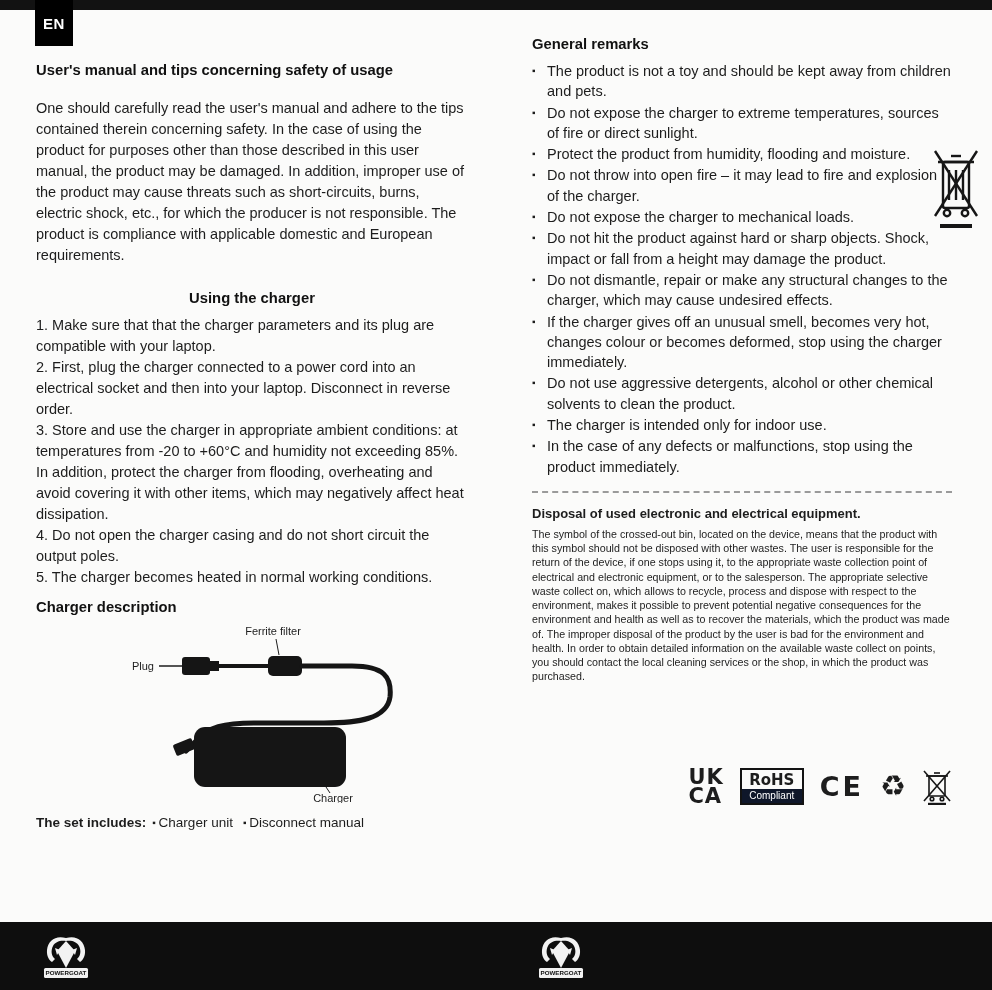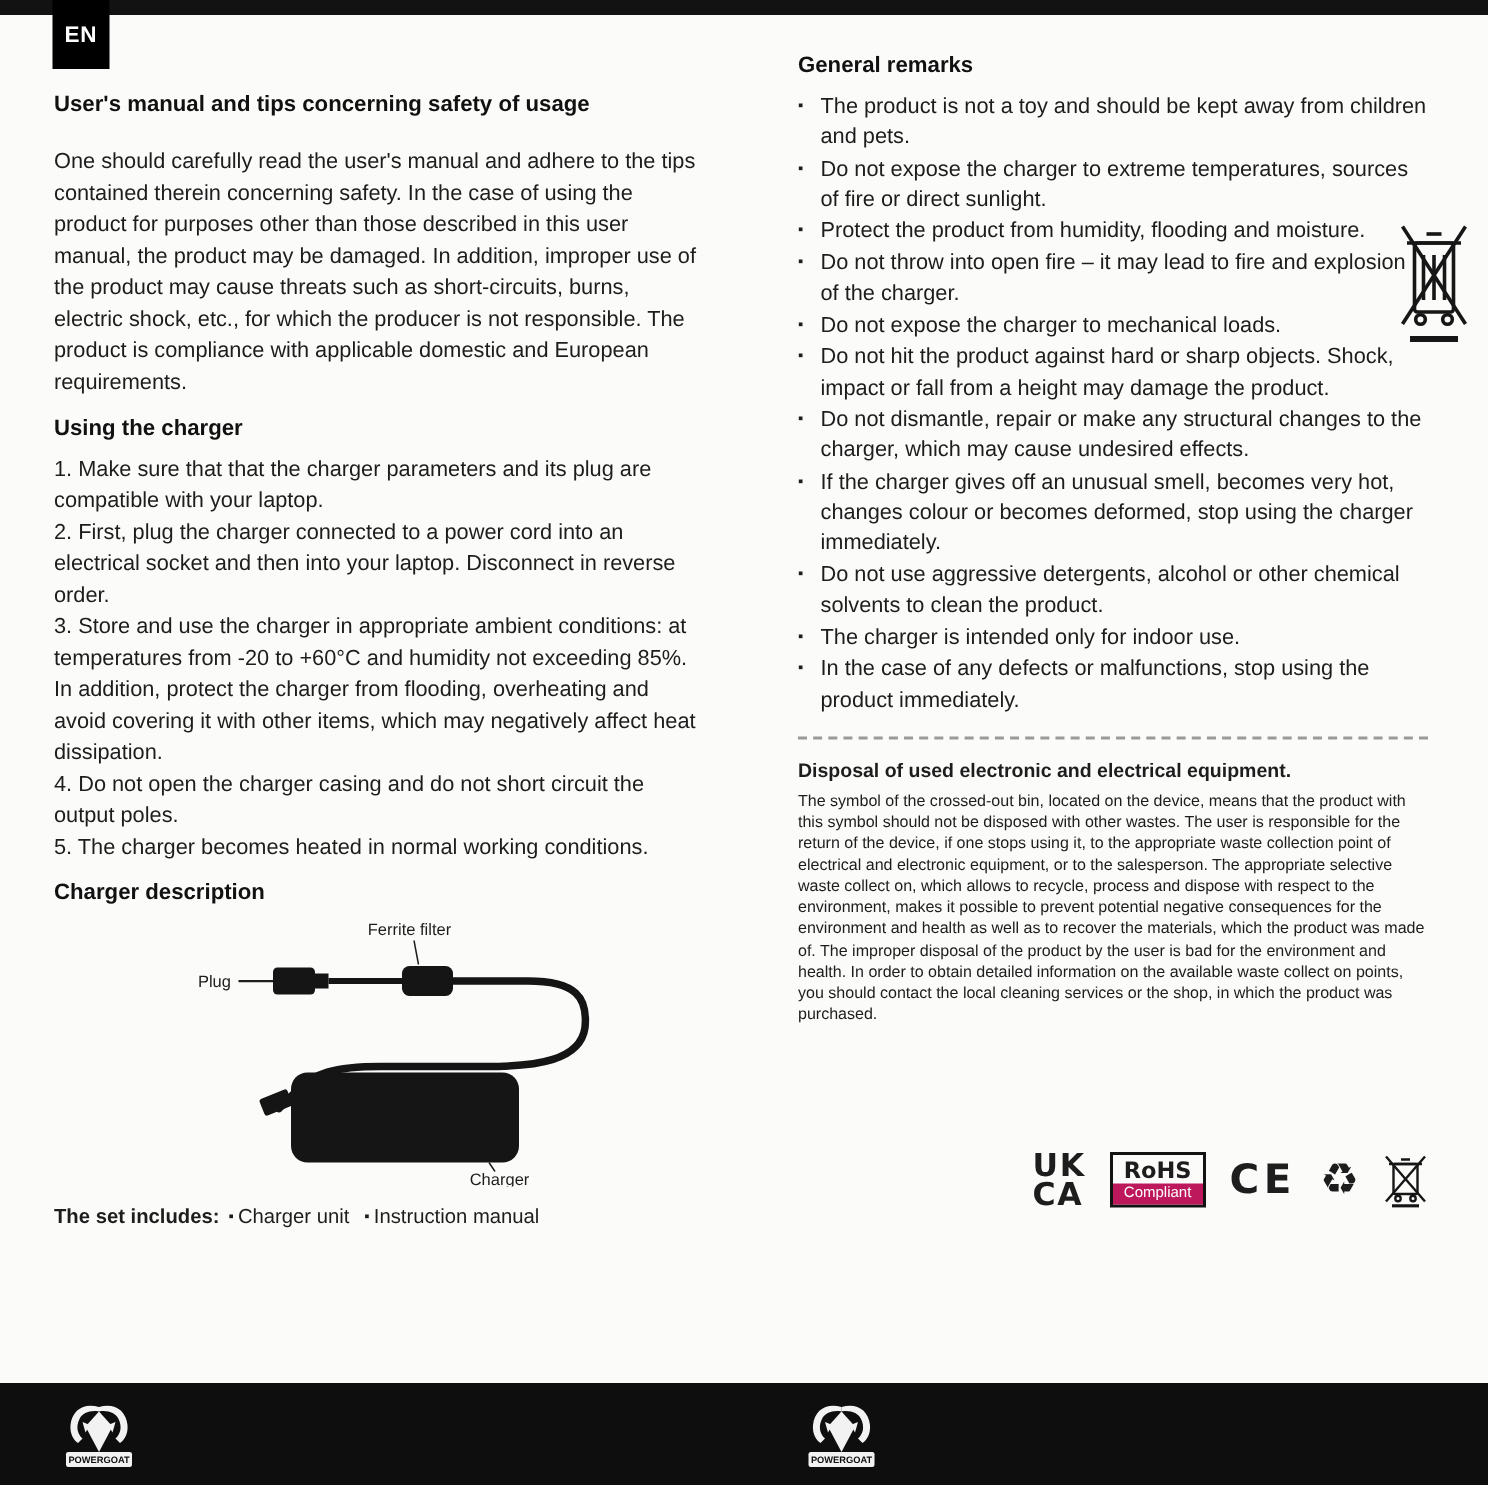--- a/index.html
+++ b/index.html
@@ -13,40 +13,40 @@
   .lang-badge{
     position:absolute;left:35px;top:0;width:38px;height:46px;background:#000000;
     color:#fff;font-weight:bold;font-size:15px;
     display:flex;align-items:center;justify-content:center;letter-spacing:.5px;
   }
   .col-left{position:absolute;left:36px;top:62px;width:432px;}
   .col-right{position:absolute;left:532px;top:36px;width:420px;}
   h3{font-size:14.8px;font-weight:bold;margin:0;color:#111;}
   .col-left h3.h-usage{margin-bottom:20px;}
   .body-text{font-size:14.5px;line-height:1.45;margin:0;}
-  .h-using{margin-top:12px;margin-bottom:9px;}
+  .h-using{margin-top:24px;margin-bottom:9px;text-align:center;}
   .num-item{font-size:14.5px;line-height:1.45;margin:0;}
   .h-desc{margin-top:11px;}
   .diagram{display:block;margin-top:6px;}
   .diagram text{font-family:"Liberation Sans",sans-serif;font-size:11px;fill:#1d1d1d;}
   .set-line{margin-top:12px;font-size:13.5px;}
   .set-label{font-weight:bold;margin-right:6px;}
   .set-item{margin-right:10px;}
   .set-item::before{content:"▪ ";font-size:10px;position:relative;top:-1px;}
   .remarks-list{list-style:none;margin:9px 0 0 0;padding:0;font-size:14.5px;line-height:1.40;}
   .remarks-list li{position:relative;padding-left:15px;margin:0 0 1px 0;}
   .remarks-list li::before{content:"▪";position:absolute;left:0;top:0;font-size:10px;line-height:20px;}
   .divider{border:none;border-top:2px dashed #9a9a9a;margin:14px 0 13px 0;}
   .disposal-h{font-size:13px;font-weight:bold;margin:0 0 6px 0;}
   .disposal-body{font-size:10.7px;line-height:1.33;margin:0;}
   .marks-row{display:flex;align-items:center;justify-content:flex-end;gap:16px;margin-top:84px;}
   .ukca{font-weight:bold;font-size:21px;line-height:.92;letter-spacing:1px;font-family:"DejaVu Sans",sans-serif;}
   .rohs{border:2px solid #131313;text-align:center;min-width:60px;}
   .rohs-top{font-weight:bold;font-size:15px;padding:1px 6px 0 6px;font-family:"DejaVu Sans",sans-serif;}
-  .rohs-bottom{background:#be185d;color:#fff;font-size:10px;padding:1px 4px 2px 4px;}
+  .rohs-bottom{background:#0f172a;color:#fff;font-size:10px;padding:1px 4px 2px 4px;}
   .ce-mark{font-weight:bold;font-size:27px;letter-spacing:3px;font-family:"DejaVu Sans",sans-serif;}
   .recycle{font-size:29px;line-height:1;font-family:"DejaVu Sans",sans-serif;}
   .weee-margin{position:absolute;left:932px;top:148px;}
   .footer{position:absolute;left:0;top:922px;width:992px;height:68px;background:#0e0e0e;}
   .goat{position:absolute;top:10px;}
   .goat-1{left:38px;}
   .goat-2{left:533px;}
 </style>
 </head>
 <body>
@@ -86,21 +86,21 @@
 
     <rect x="138" y="120" width="20" height="12" rx="2" fill="#151515" transform="rotate(-22 148 126)"></rect>
 
     <rect x="158" y="106" width="152" height="60" rx="11" fill="#151515"></rect>
 
     <line x1="290" y1="166" x2="294" y2="172" stroke="#1d1d1d" stroke-width="1"></line>
     <text x="297" y="181" text-anchor="middle">Charger</text>
   </svg>
 
   <div class="set-line">
-    <span class="set-label">The set includes:</span><span class="set-item">Charger unit</span><span class="set-item">Instruction manual</span>
+    <span class="set-label">The set includes:</span><span class="set-item">Charger unit</span><span class="set-item">Disconnect manual</span>
   </div>
 </div>
 
 <div class="col-right">
   <h3>General remarks</h3>
   <ul class="remarks-list">
     <li>The product is not a toy and should be kept away from children and pets.</li>
     <li>Do not expose the charger to extreme temperatures, sources of fire or direct sunlight.</li>
     <li>Protect the product from humidity, flooding and moisture.</li>
     <li>Do not throw into open fire – it may lead to fire and explosion of the charger.</li>

